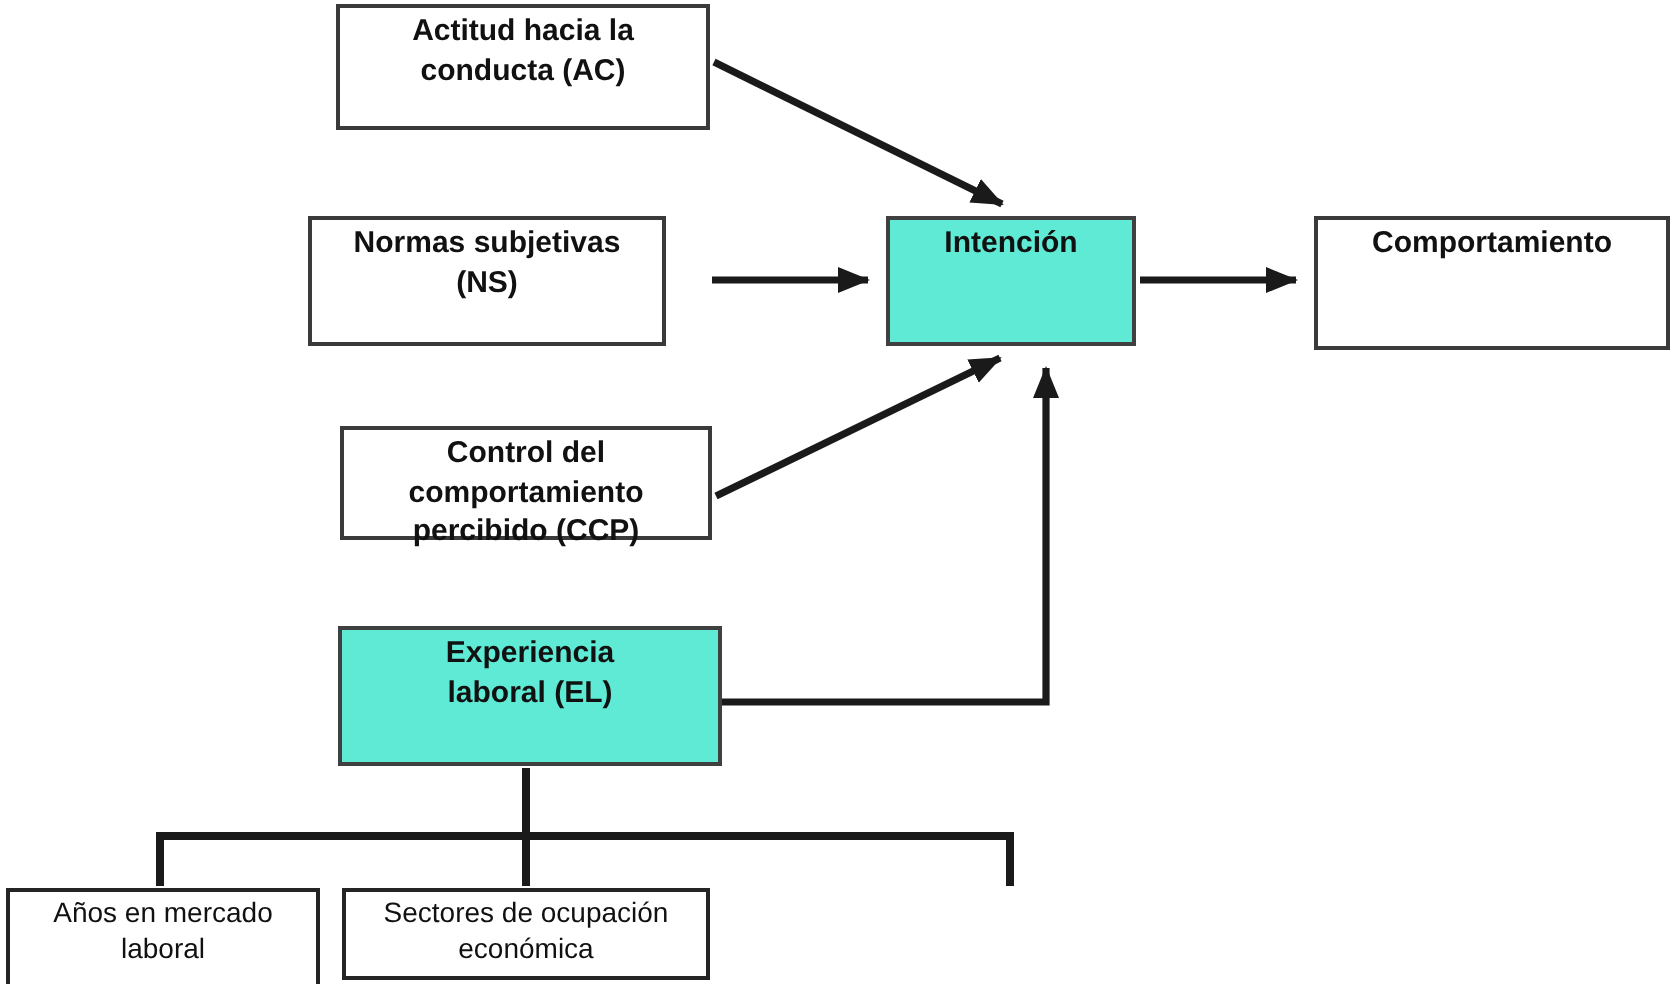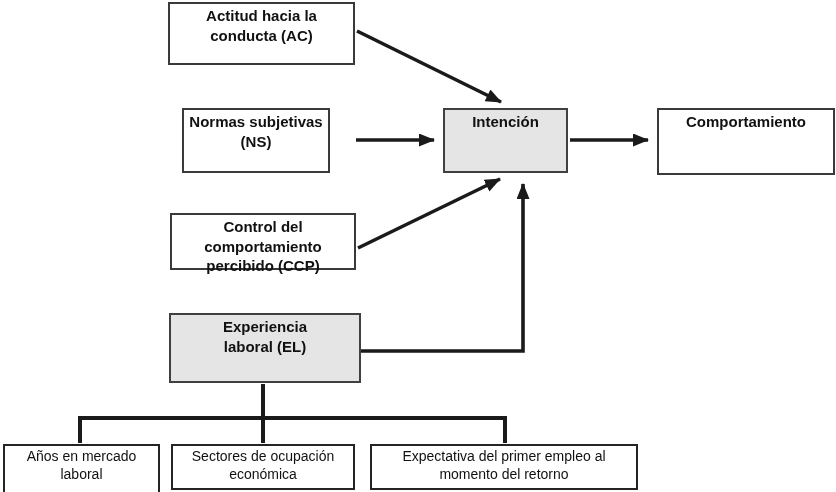--- a/index.html
+++ b/index.html
@@ -15,28 +15,28 @@
     position: absolute; z-index: 2;
     display: flex; justify-content: center;
     text-align: center; white-space: pre-line;
     box-sizing: border-box;
     background: #ffffff;
     border: 2px solid #3a3a3a;
     color: #111111;
     font-weight: bold; font-size: 15px; line-height: 1.3;
     padding: 2px 4px;
   }
-  .node.gray { background: #e5e5e5; border-color: #404040; }
+  .node.gray { background: #5eead4; border-color: #404040; }
   .node.small {
     font-weight: normal; font-size: 14px; line-height: 1.28;
     border: 2px solid #242424;
   }
   
   .n-ac   { left: 168px; top: 2px;   width: 187px; height: 63px; }
-  .n-ns   { left: 182px; top: 108px; width: 148px; height: 65px; }
+  .n-ns   { left: 154px; top: 108px; width: 179px; height: 65px; }
   .n-ccp  { left: 170px; top: 213px; width: 186px; height: 57px; }
   .n-el   { left: 169px; top: 313px; width: 192px; height: 70px; }
   .n-int  { left: 443px; top: 108px; width: 125px; height: 65px; }
   .n-comp { left: 657px; top: 108px; width: 178px; height: 67px; }
   .n-anios  { left: 3px;   top: 444px; width: 157px; height: 61px; }
   .n-sect   { left: 171px; top: 444px; width: 184px; height: 46px; }
   .n-expect { left: 370px; top: 444px; width: 268px; height: 46px; }
 </style>
 </head>
 <body>
@@ -95,18 +95,14 @@
   <div class="node small n-anios">
     <span>Años en mercado
 laboral</span>
   </div>
 
   <div class="node small n-sect">
     <span>Sectores de ocupación
 económica</span>
   </div>
 
-  <div class="node small n-expect">
-    <span>Expectativa del primer empleo al
-momento del retorno</span>
-  </div>
 
 </div>
 
 </body></html>

